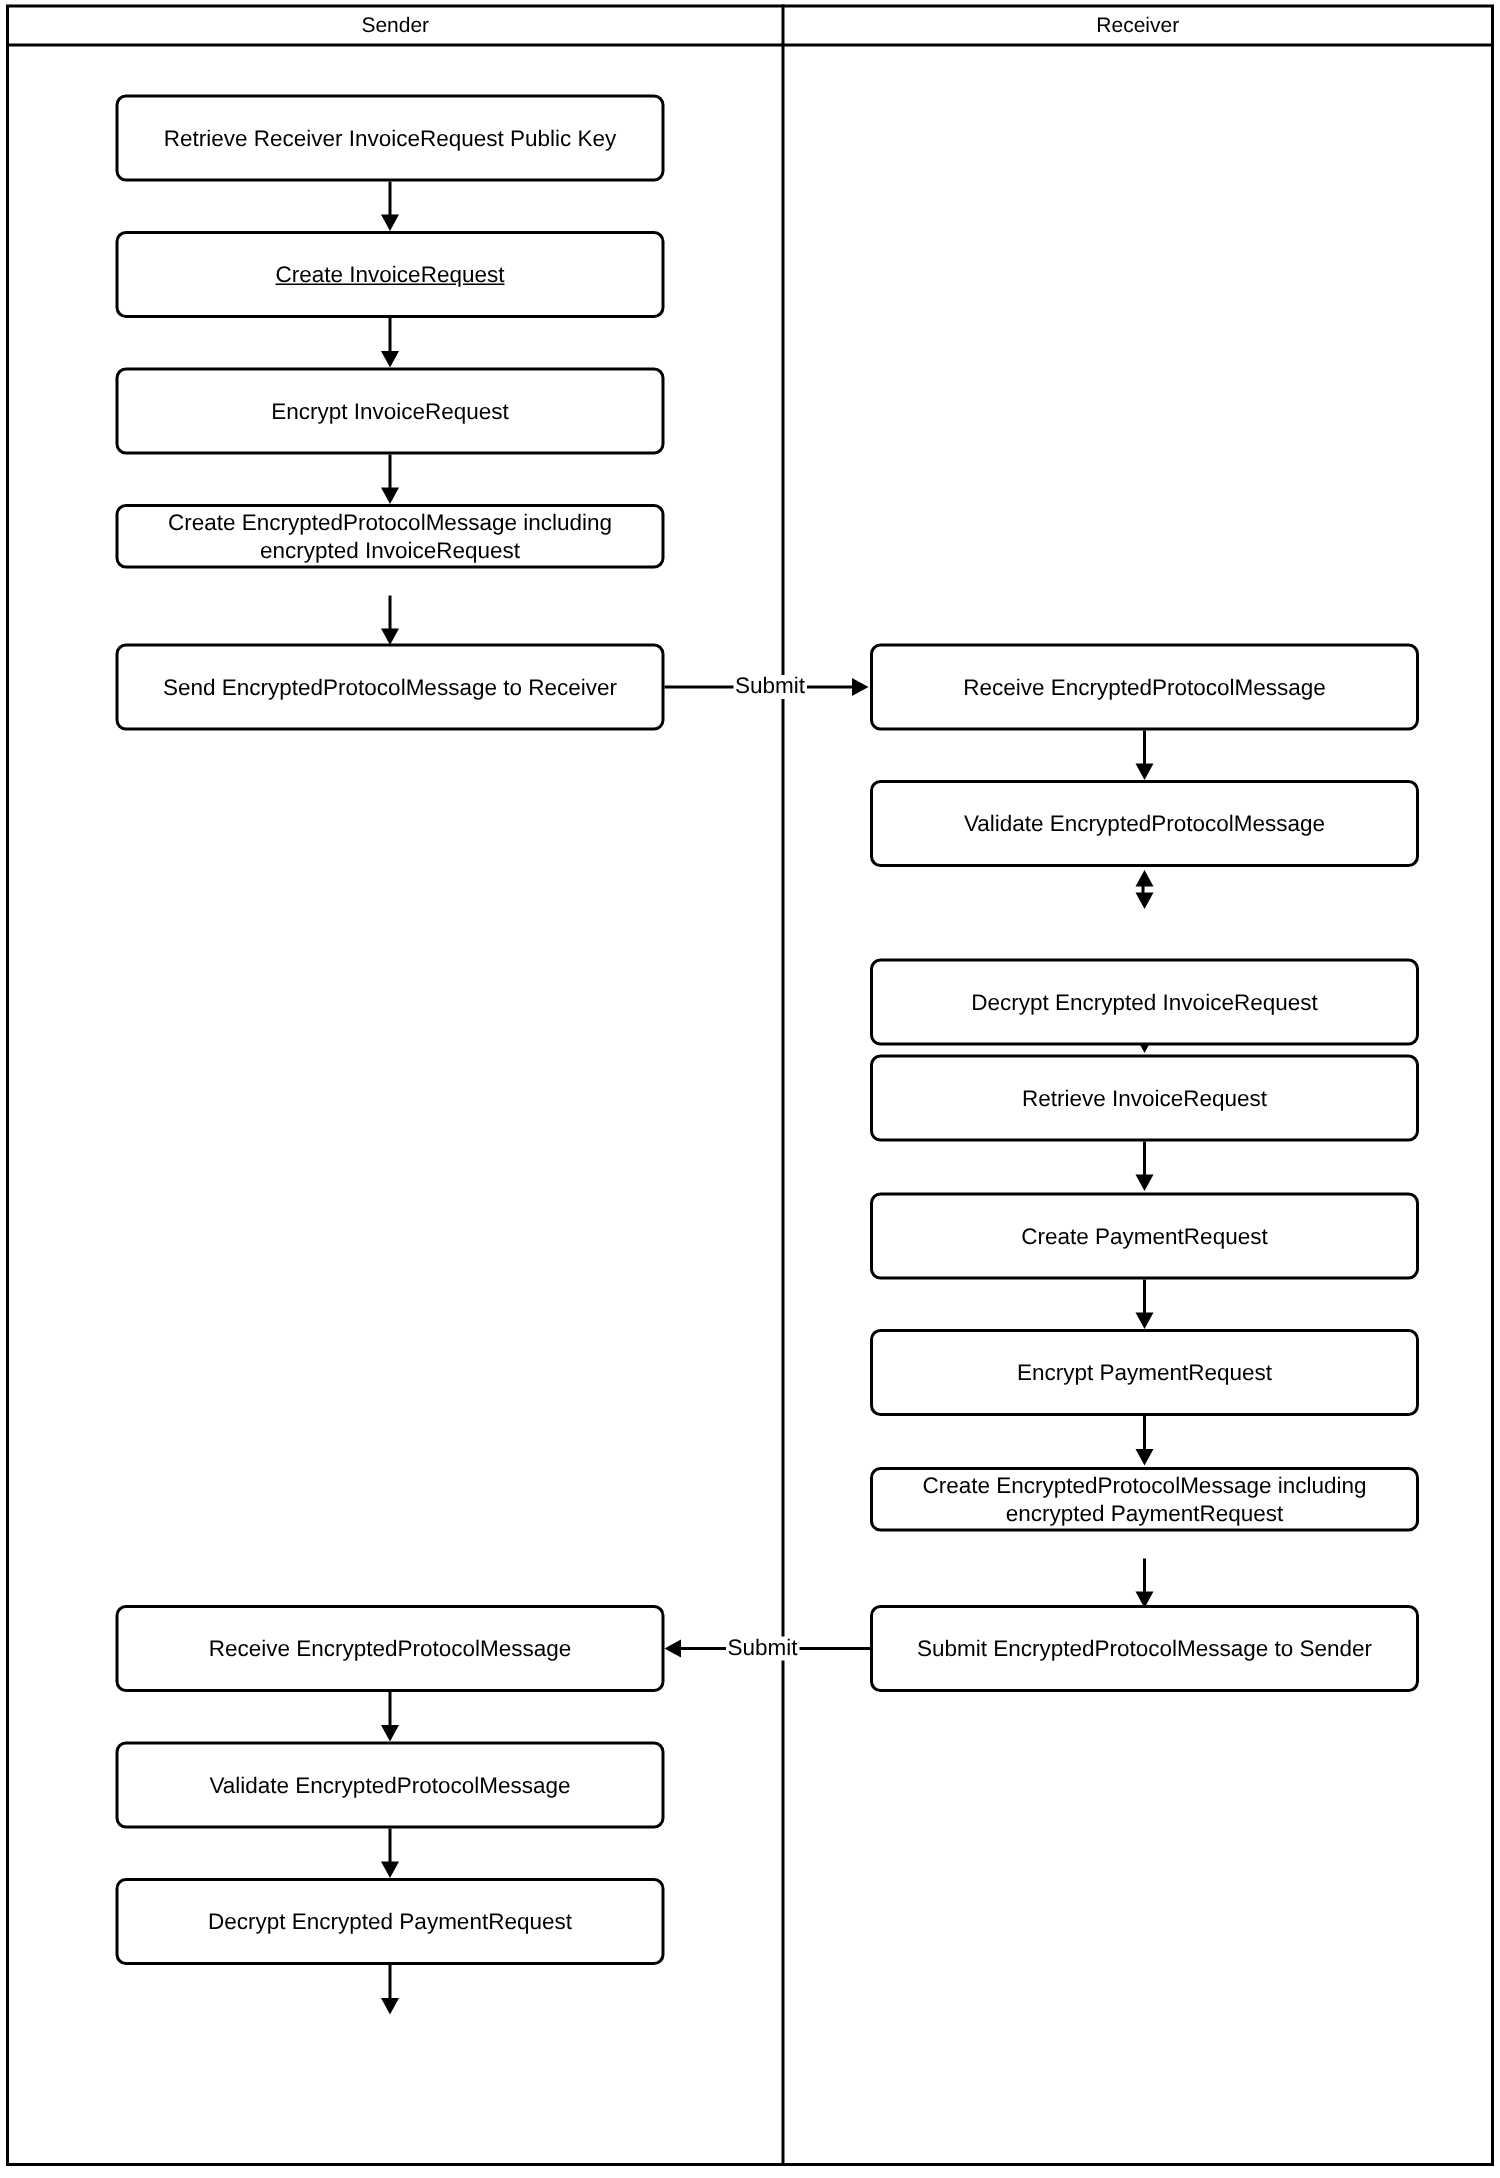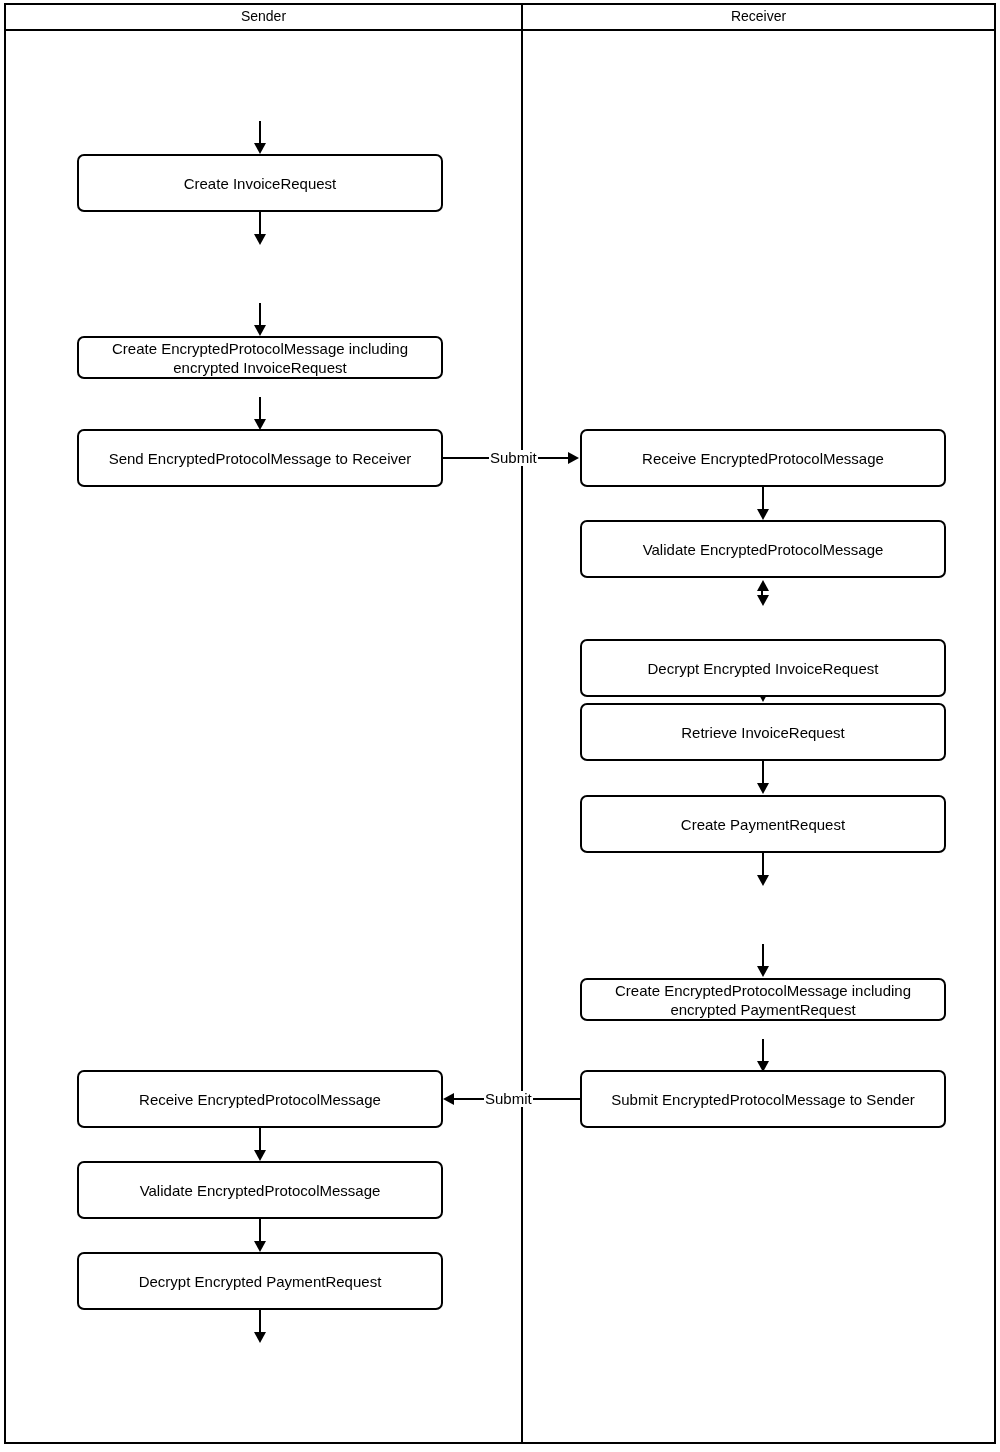--- a/index.html
+++ b/index.html
@@ -148,29 +148,35 @@
 
 <div id="diagram-root">
 
   <div class="pool-frame"></div>
   <div class="lane-header-rule"></div>
   <div class="lane-divider"></div>
 
   <div class="lane-title receiver">Receiver</div>
   <div class="lane-title sender">Sender</div>
 
+  <div class="node" style="left:77px; top:63px;">
+    <span class="node-label">Retrieve Receiver InvoiceRequest Public Key</span>
+  </div>
   <div class="vline" style="left:259px; top:121px; height:23px;"></div>
   <div class="arrow-down" style="left:254px; top:143px;"></div>
 
-  <div class="node" style="left:77px; top:154px;">
+  <div class="node" style="left:77px; top:154px;text-decoration:underline;">
     <span class="node-label">Create InvoiceRequest</span>
   </div>
   <div class="vline" style="left:259px; top:212px; height:23px;"></div>
   <div class="arrow-down" style="left:254px; top:234px;"></div>
 
+  <div class="node" style="left:77px; top:245px;">
+    <span class="node-label">Encrypt InvoiceRequest</span>
+  </div>
   <div class="vline" style="left:259px; top:303px; height:23px;"></div>
   <div class="arrow-down" style="left:254px; top:325px;"></div>
 
   <div class="node tall" style="left:77px; top:336px;">
     <span class="node-label">Create EncryptedProtocolMessage including encrypted InvoiceRequest</span>
   </div>
   <div class="vline" style="left:259px; top:397px; height:23px;"></div>
   <div class="arrow-down" style="left:254px; top:419px;"></div>
 
   <div class="node" style="left:77px; top:429px;">
@@ -206,20 +212,23 @@
   </div>
   <div class="vline" style="left:762px; top:761px; height:23px;"></div>
   <div class="arrow-down" style="left:757px; top:783px;"></div>
 
   <div class="node" style="left:580px; top:795px;">
     <span class="node-label">Create PaymentRequest</span>
   </div>
   <div class="vline" style="left:762px; top:853px; height:23px;"></div>
   <div class="arrow-down" style="left:757px; top:875px;"></div>
 
+  <div class="node" style="left:580px; top:886px;">
+    <span class="node-label">Encrypt PaymentRequest</span>
+  </div>
   <div class="vline" style="left:762px; top:944px; height:23px;"></div>
   <div class="arrow-down" style="left:757px; top:966px;"></div>
 
   <div class="node tall" style="left:580px; top:978px;">
     <span class="node-label">Create EncryptedProtocolMessage including encrypted PaymentRequest</span>
   </div>
   <div class="vline" style="left:762px; top:1039px; height:23px;"></div>
   <div class="arrow-down" style="left:757px; top:1061px;"></div>
 
   <div class="node" style="left:580px; top:1070px;">

